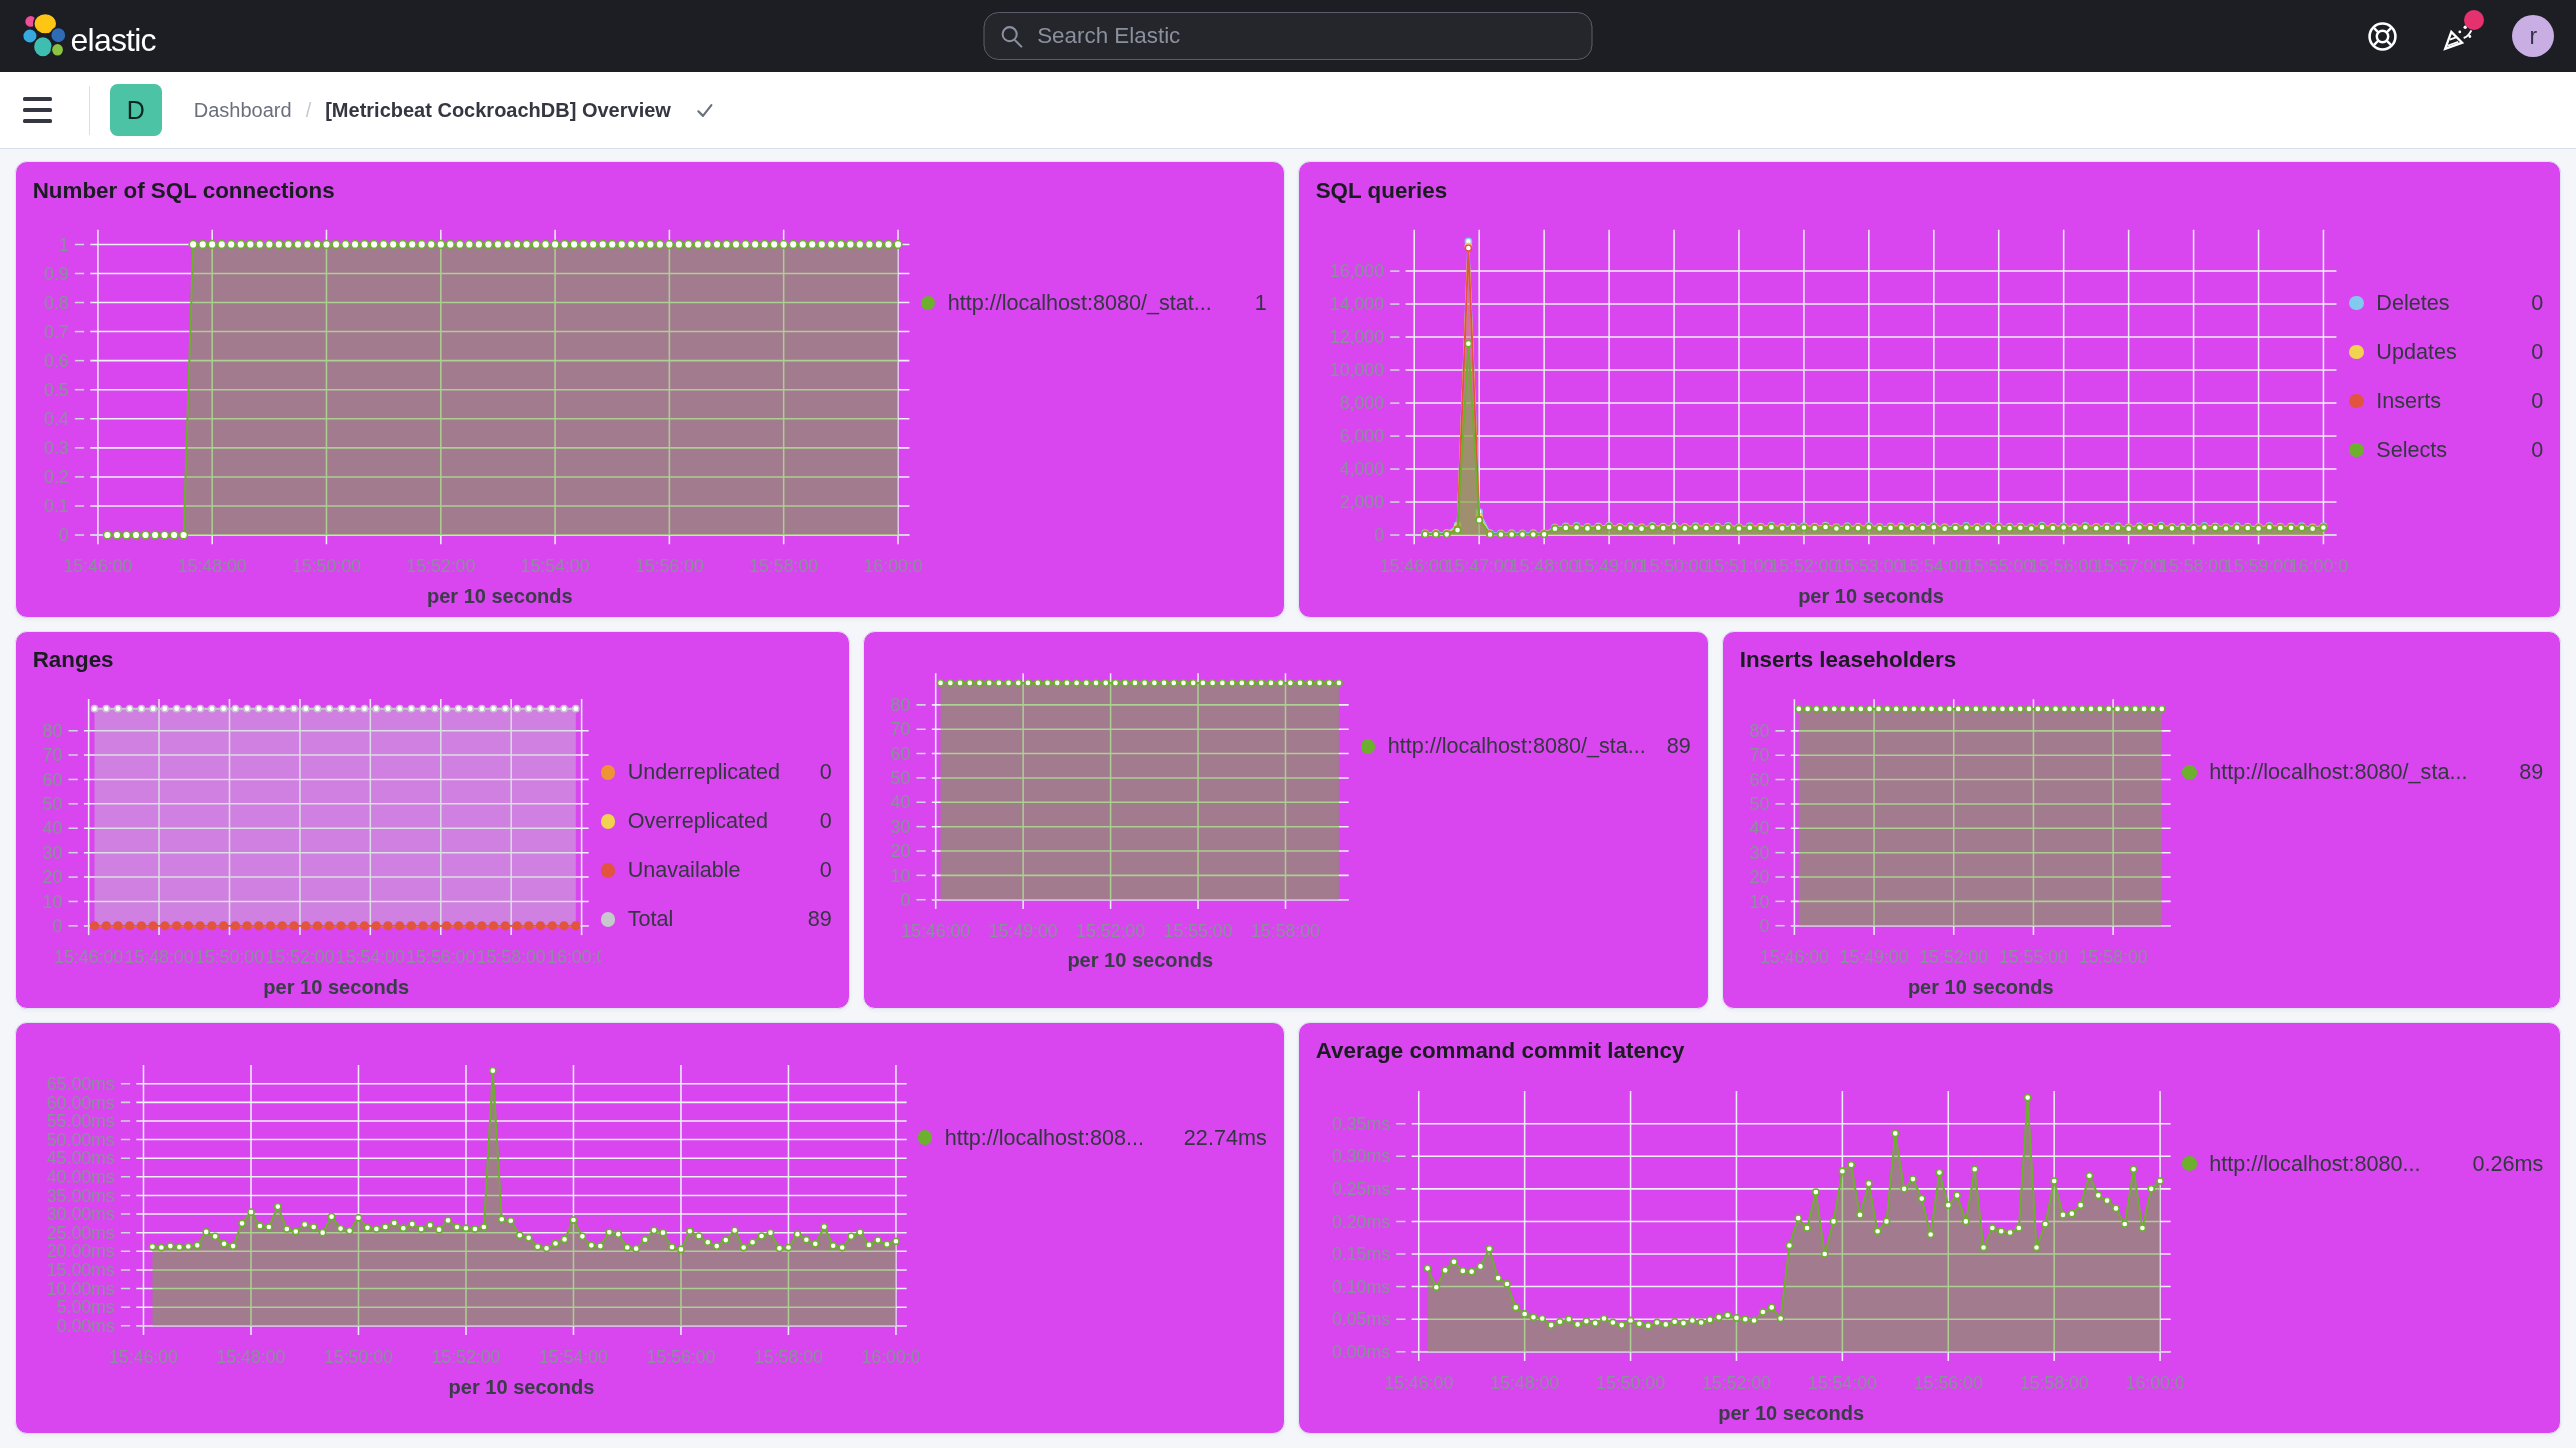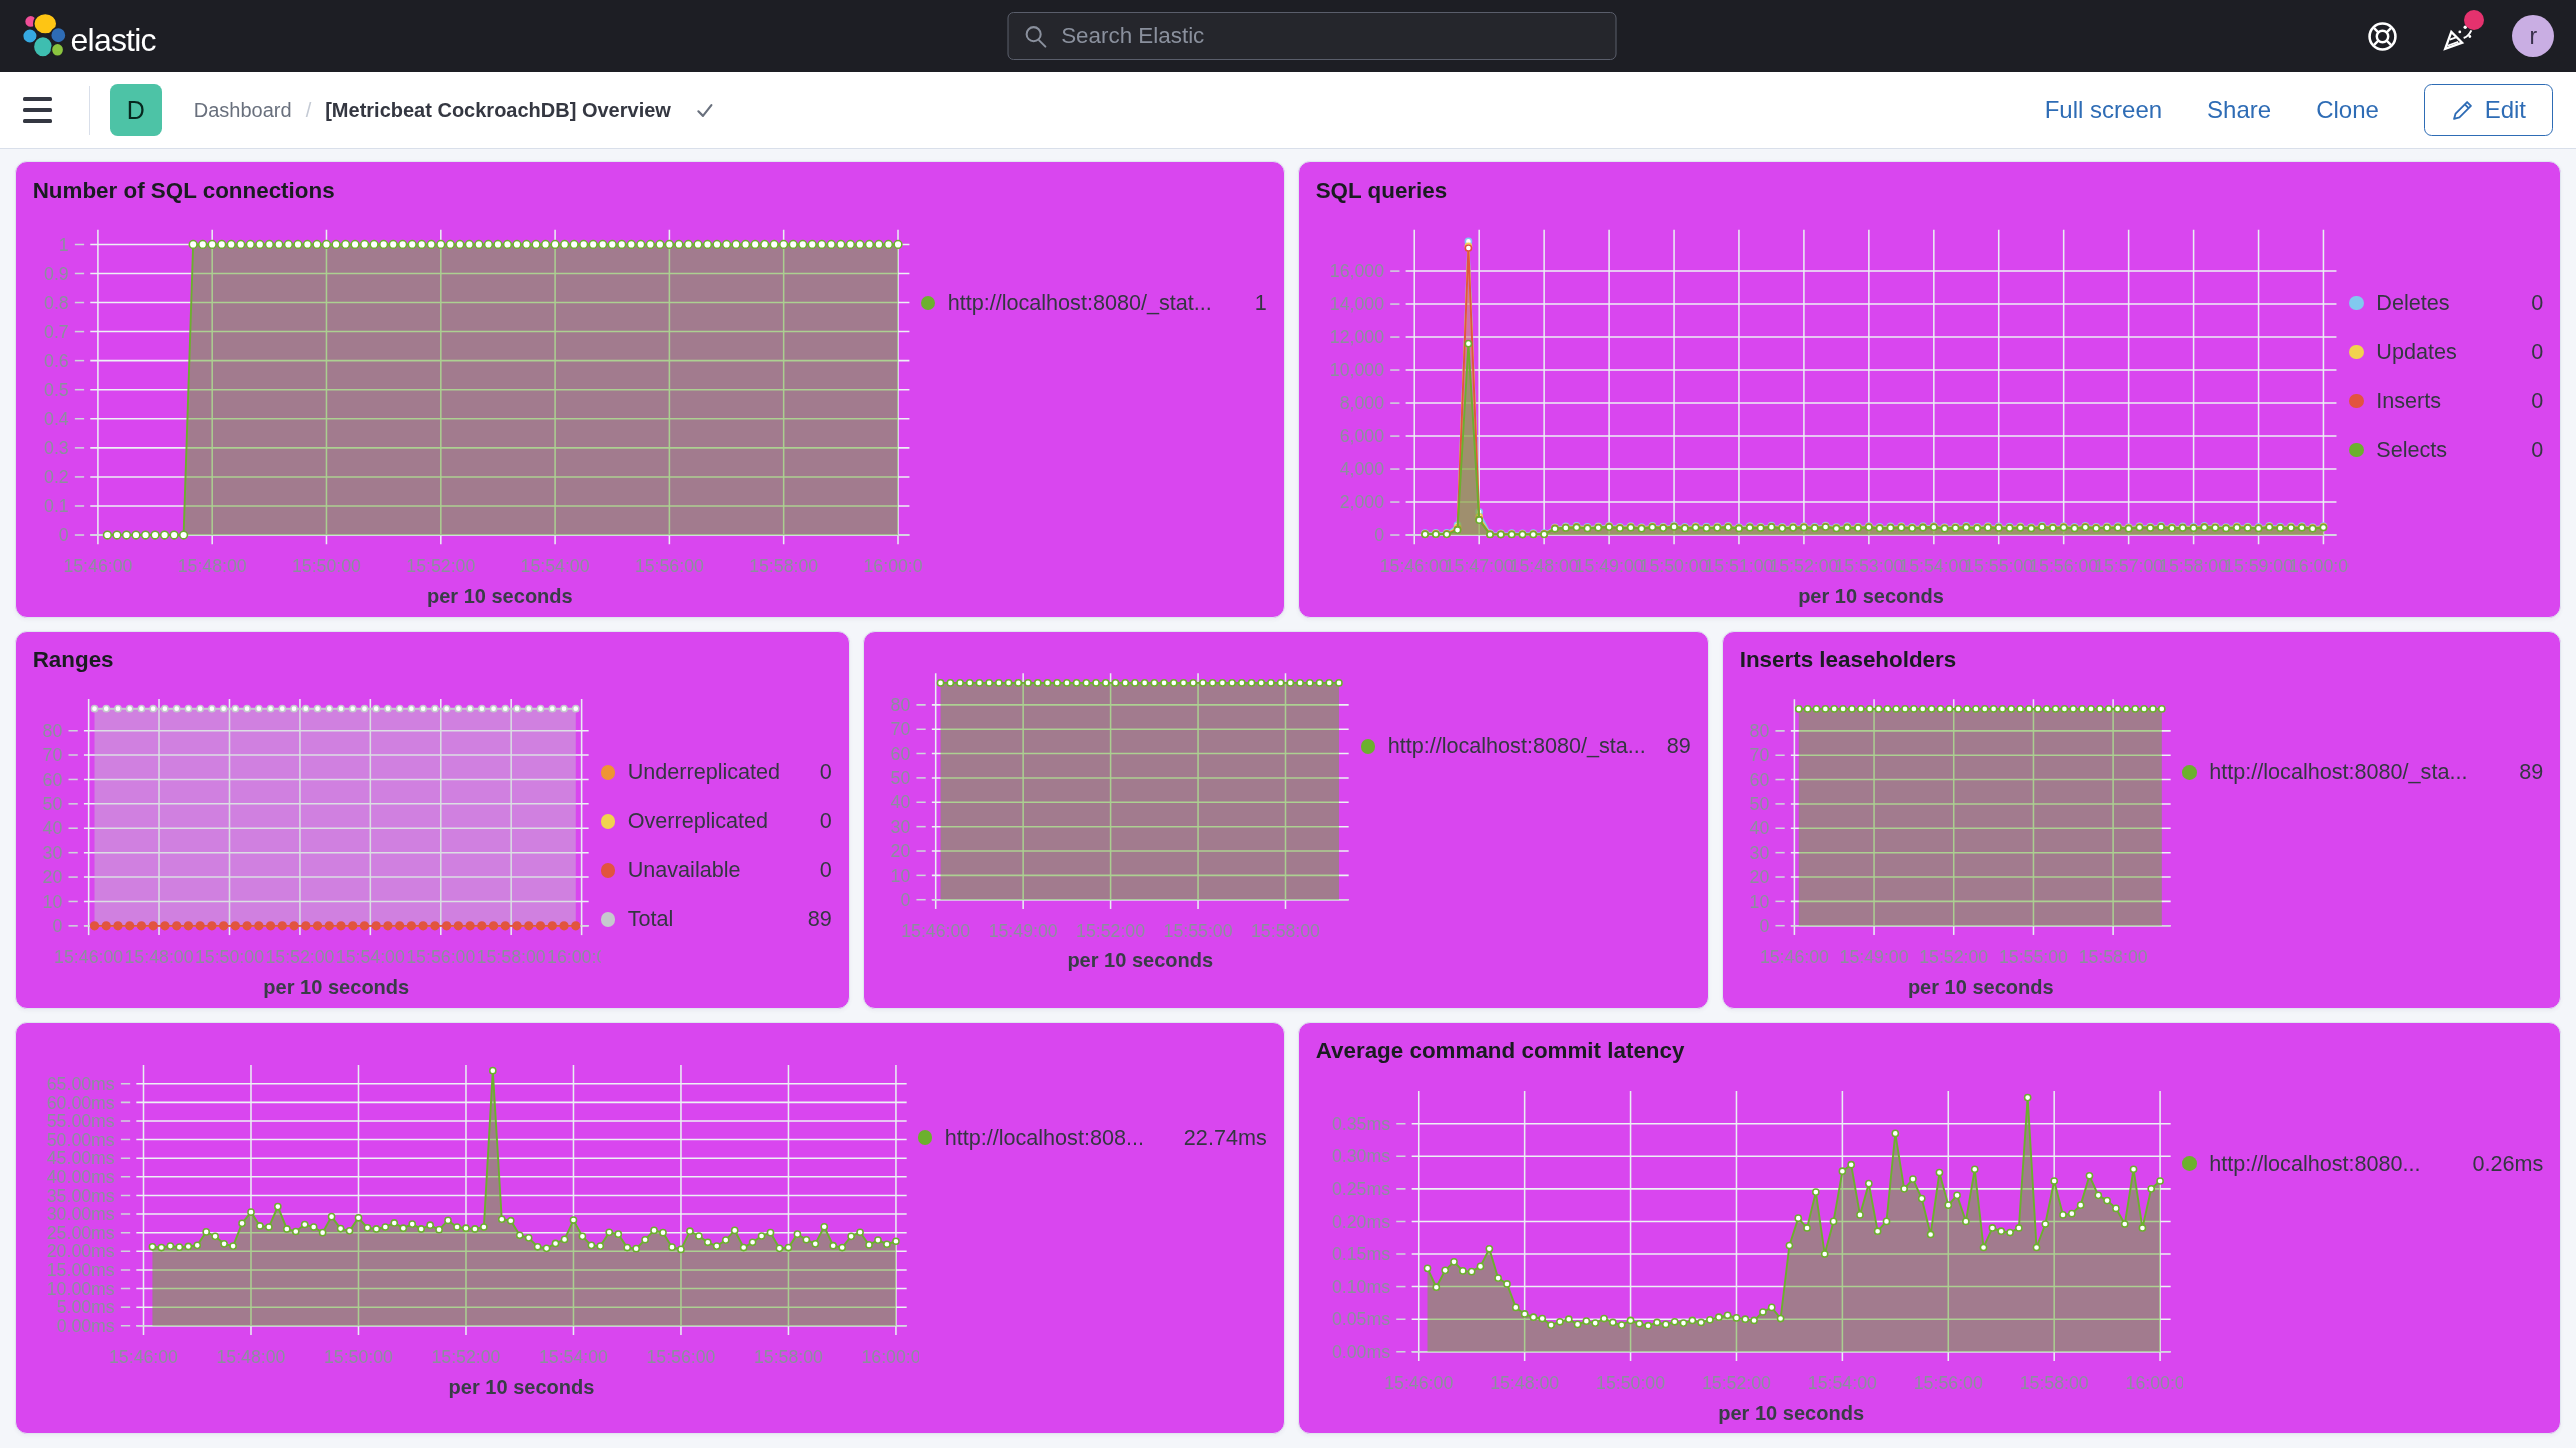--- a/index.html
+++ b/index.html
@@ -5,22 +5,22 @@
   * { margin:0; padding:0; box-sizing:border-box; }
   html,body { width:2576px; height:1448px; overflow:hidden; background:#f4f6fa;
     font-family:"Liberation Sans", sans-serif; }
 
   
   .topnav { position:relative; height:72px; background:#1d1e24; display:flex;
     align-items:center; padding:0 21.6px; }
   .logo { display:flex; align-items:flex-end; gap:4px; cursor:pointer; }
   .logo-text { color:#ffffff; font-size:32px; font-weight:500; letter-spacing:-0.8px; }
   .searchbox { position:absolute; left:50%; transform:translateX(-50%); width:609px; height:48px;
-    border:0.8px solid #5a5e6b; border-radius:6px; display:flex; align-items:center; gap:12.3px;
-    padding:0 15.4px; background:rgba(255,255,255,0.04);margin-left:24px; }
+    border:0.8px solid #5a5e6b; border-radius:15px; display:flex; align-items:center; gap:12.3px;
+    padding:0 15.4px; background:rgba(255,255,255,0.04); }
   .searchbox input { flex:1; background:transparent; border:none; outline:none;
     color:#d4dae5; font-size:22.4px; font-family:inherit; }
   .searchbox input::placeholder { color:#8a909d; }
   .nav-right { margin-left:auto; display:flex; align-items:center; gap:35px; }
   .nav-icon-btn { position:relative; width:40px; height:40px; display:flex; align-items:center;
     justify-content:center; cursor:pointer; background:none; border:none; }
   .notif-dot { position:absolute; top:-6.2px; right:-6.2px; width:20px; height:20px;
     border-radius:50%; background:#e5326e; }
   .avatar { width:42px; height:42px; border-radius:50%; background:#c9aee3; color:#38304a;
     display:flex; align-items:center; justify-content:center; font-size:23px; cursor:pointer; border:none; }
@@ -136,31 +136,20 @@
   <nav class="breadcrumb">
     <span class="crumb-root">Dashboard</span>
     <span class="crumb-sep">/</span>
     <span class="crumb-title">[Metricbeat CockroachDB] Overview</span>
     <span class="title-check">
       <svg width="23" height="23" viewBox="0 0 30 30">
         <polyline points="7,16 13,22 24,8" fill="none" stroke="#69707d" stroke-width="2.8" stroke-linecap="round" stroke-linejoin="round"></polyline>
       </svg>
     </span>
   </nav>
-  <div class="tb-actions">
-    <button class="tb-link">Full screen</button>
-    <button class="tb-link">Share</button>
-    <button class="tb-link">Clone</button>
-    <button class="edit-btn">
-      <svg width="23" height="23" viewBox="0 0 30 30">
-        <path d="M4 26 L6 19 L21 4 L26 9 L11 24 Z M18 7 L23 12" fill="none" stroke="#2e6cb5" stroke-width="2.4" stroke-linejoin="round"></path>
-      </svg>
-      <span>Edit</span>
-    </button>
-  </div>
 </div>
 
 <main>
 
   <div class="row row1">
     <section class="panel p1">
       <h3>Number of SQL connections</h3>
       <div class="panel-body">
         <div class="chart-plot"><svg width="889" height="393" viewBox="0 0 1153 510">
               <line x1="83.9" y1="18" x2="83.9" y2="426" stroke="#e9edf3" stroke-width="2"></line>

